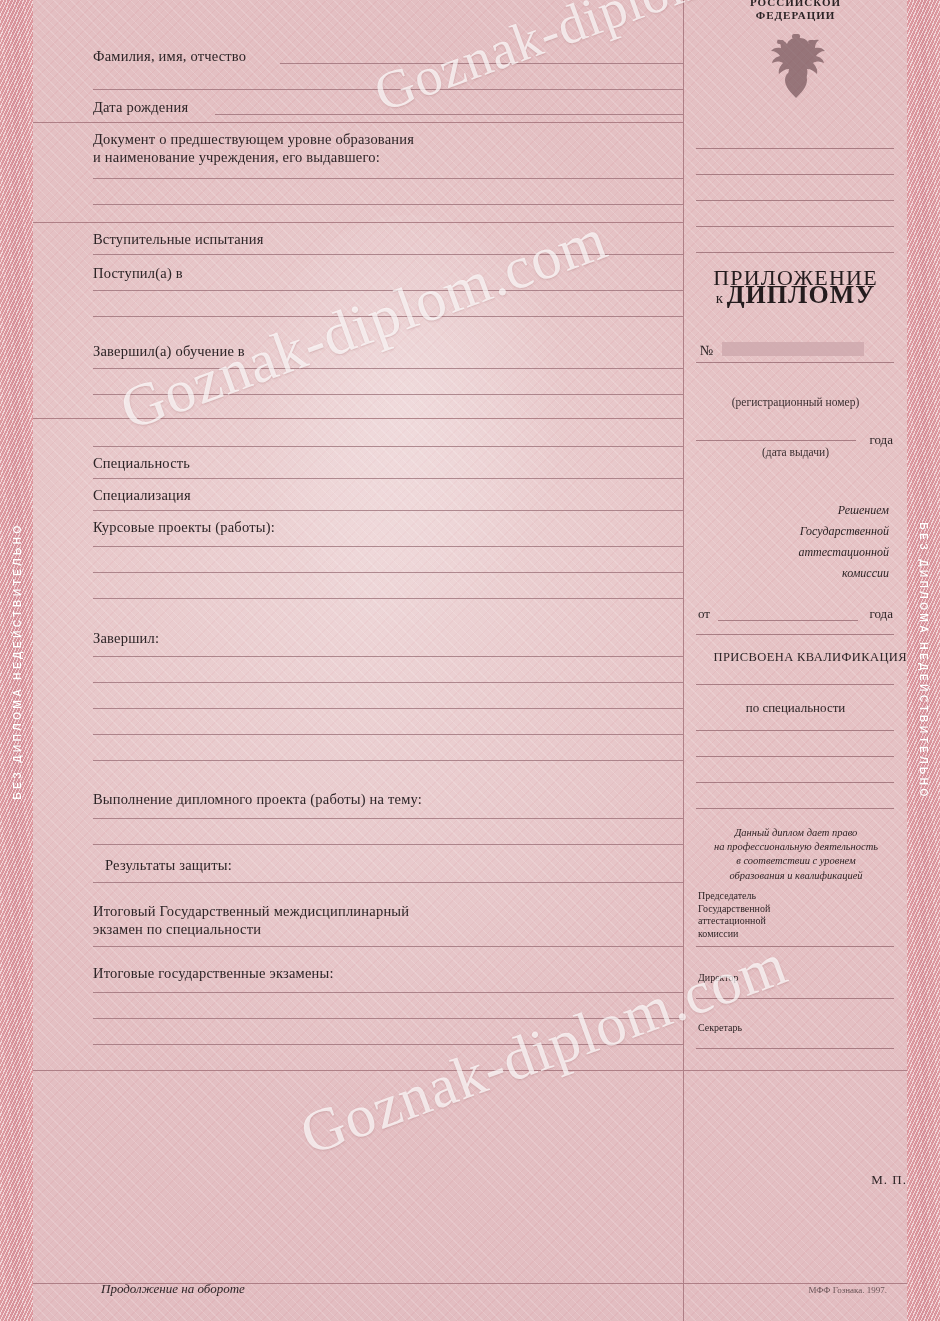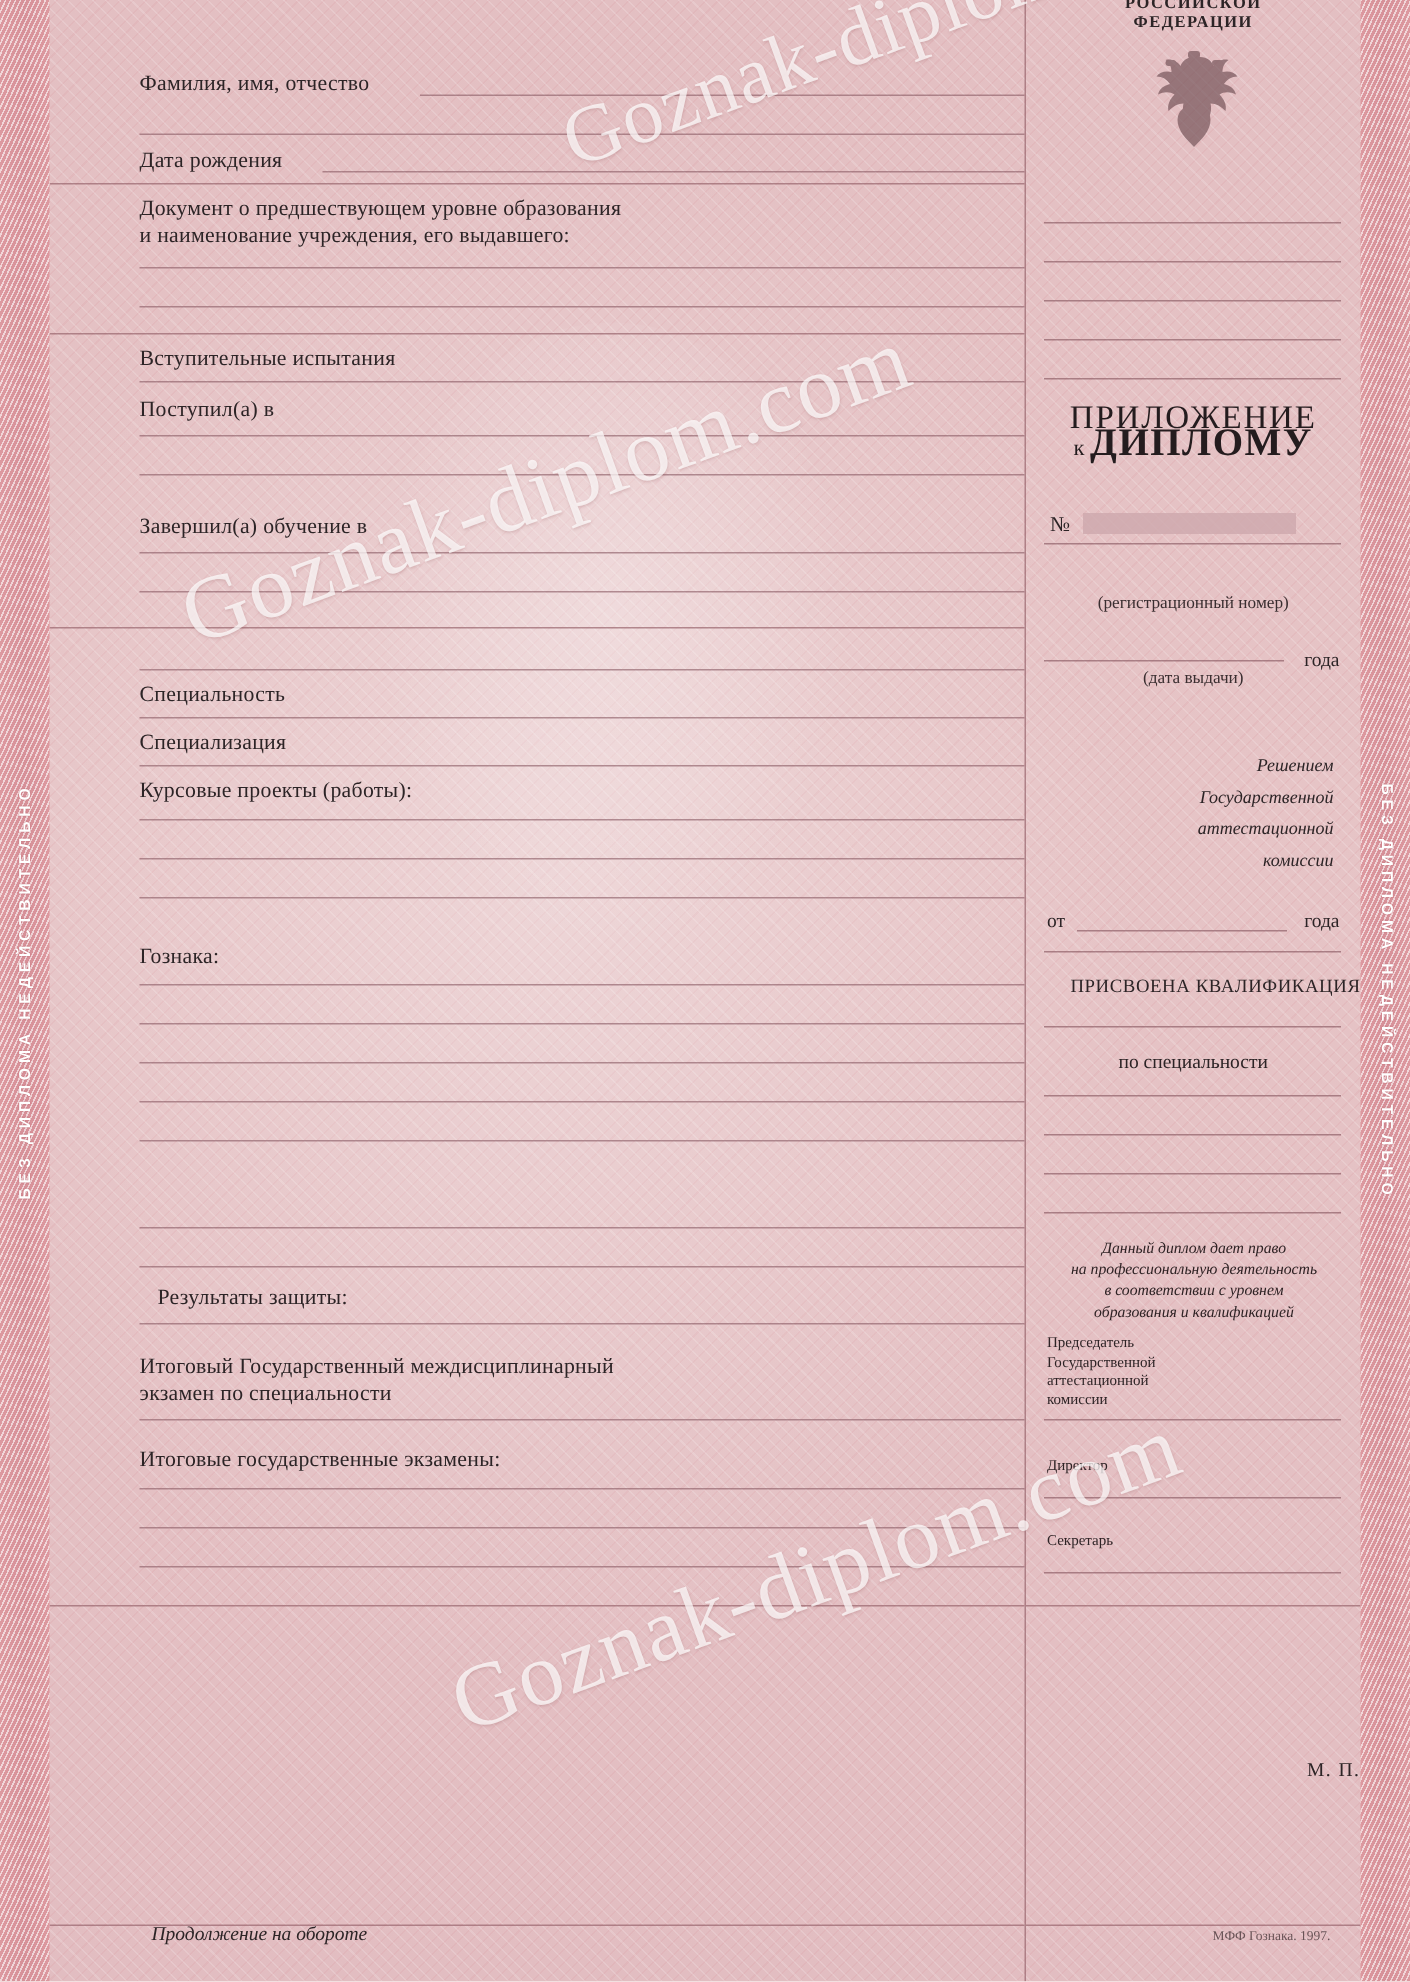--- a/index.html
+++ b/index.html
@@ -341,27 +341,28 @@
       <div class="dotline" style="left:60px; top:478px; width:590px;"></div>
 
       <div class="fld" style="left:60px; top:486px;">Специализация</div>
       <div class="dotline" style="left:60px; top:510px; width:590px;"></div>
 
       <div class="fld" style="left:60px; top:518px;">Курсовые проекты (работы):</div>
       <div class="dotline" style="left:60px; top:546px; width:590px;"></div>
       <div class="dotline" style="left:60px; top:572px; width:590px;"></div>
       <div class="dotline" style="left:60px; top:598px; width:590px;"></div>
 
-      <div class="fld" style="left:60px; top:629px;">Гознака:</div>
+      <div class="fld" style="left:60px; top:629px;">Завершил:</div>
       <div class="dotline" style="left:60px; top:656px; width:590px;"></div>
       <div class="dotline" style="left:60px; top:682px; width:590px;"></div>
       <div class="dotline" style="left:60px; top:708px; width:590px;"></div>
       <div class="dotline" style="left:60px; top:734px; width:590px;"></div>
       <div class="dotline" style="left:60px; top:760px; width:590px;"></div>
 
+      <div class="fld" style="left:60px; top:790px;">Выполнение дипломного проекта (работы) на тему:</div>
       <div class="dotline" style="left:60px; top:818px; width:590px;"></div>
       <div class="dotline" style="left:60px; top:844px; width:590px;"></div>
 
       <div class="fld" style="left:72px; top:856px;">Результаты защиты:</div>
       <div class="dotline" style="left:60px; top:882px; width:590px;"></div>
 
       <div class="fld" style="left:60px; top:902px;">Итоговый Государственный междисциплинарный
 экзамен по специальности</div>
       <div class="dotline" style="left:60px; top:946px; width:590px;"></div>
 

